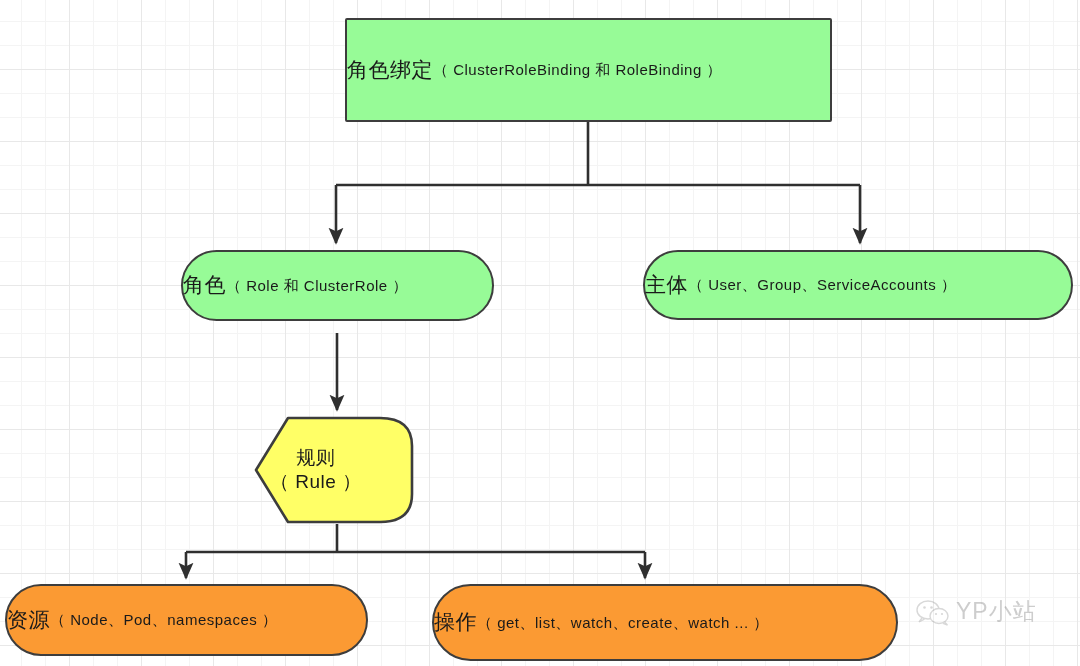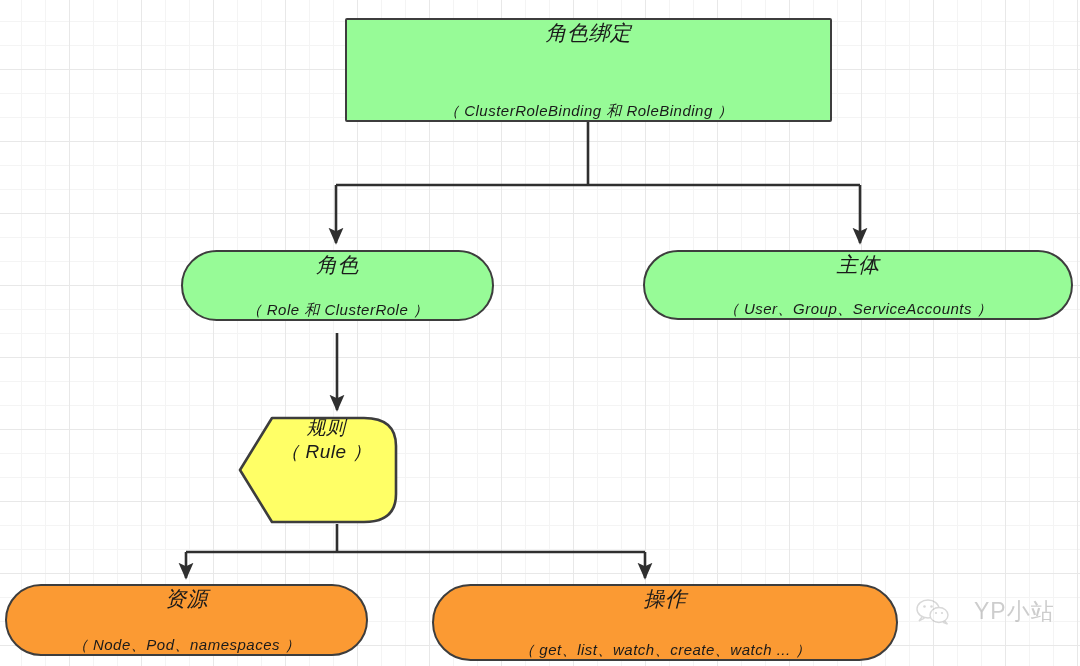--- a/index.html
+++ b/index.html
@@ -27,46 +27,45 @@
     left: 0;
     top: 0;
     width: 1080px;
     height: 666px;
     pointer-events: none;
   }
   .node {
     position: absolute;
     box-sizing: border-box;
     display: flex;
-    flex-direction: column;
+    flex-direction: row;
     align-items: center;
-    justify-content: space-between;
+    justify-content: flex-start;
     text-align: center;
     color: #1a1a1a;
     border: 2.5px solid #3d3d3d;
     line-height: 1.28;
-    font-style: italic;
   }
   .node .l1 {
     font-size: 21px;
     letter-spacing: 0.5px;
   }
   .node .l2 {
     font-size: 15px;
     letter-spacing: 0.5px;
   }
   .rect-sharp { border-radius: 2px; }
   .rect-round { border-radius: 42px; }
   .green  { background: #97fb97; }
   .orange { background: #fb9a33; }
 
   #node-role-binding { left: 345px; top: 18px;  width: 487px; height: 104px; }
   #node-role         { left: 181px; top: 250px; width: 313px; height: 71px; }
   #node-subject      { left: 643px; top: 250px; width: 430px; height: 70px; }
-  #node-rule         { left: 238px; top: 416px; width: 160px; height: 108px;
+  #node-rule         { left: 254px; top: 416px; width: 160px; height: 108px;
                        border: none; background: transparent; }
   #node-resource     { left: 5px;   top: 584px; width: 363px; height: 72px; }
   #node-operation    { left: 432px; top: 584px; width: 466px; height: 77px; }
 
   #node-rule .rule-shape {
     position: absolute;
     left: 0; top: 0;
     width: 160px; height: 108px;
   }
   #node-rule .rule-text {
@@ -74,22 +73,22 @@
     z-index: 2;
     padding-left: 16px;
   }
   #node-rule .l1, #node-rule .l2 { font-size: 19px; }
 
   #watermark {
     position: absolute;
     left: 916px;
     top: 596px;
     display: flex;
-    align-items: center;
-    gap: 24px;
+    align-items: flex-end;
+    gap: 6px;
     opacity: 0.33;
     color: #5a5a5a;
     user-select: none;
   }
   #watermark .wm-text {
     font-size: 23px;
     letter-spacing: 1px;
     color: #6a6a6a;
   }
 </style>

